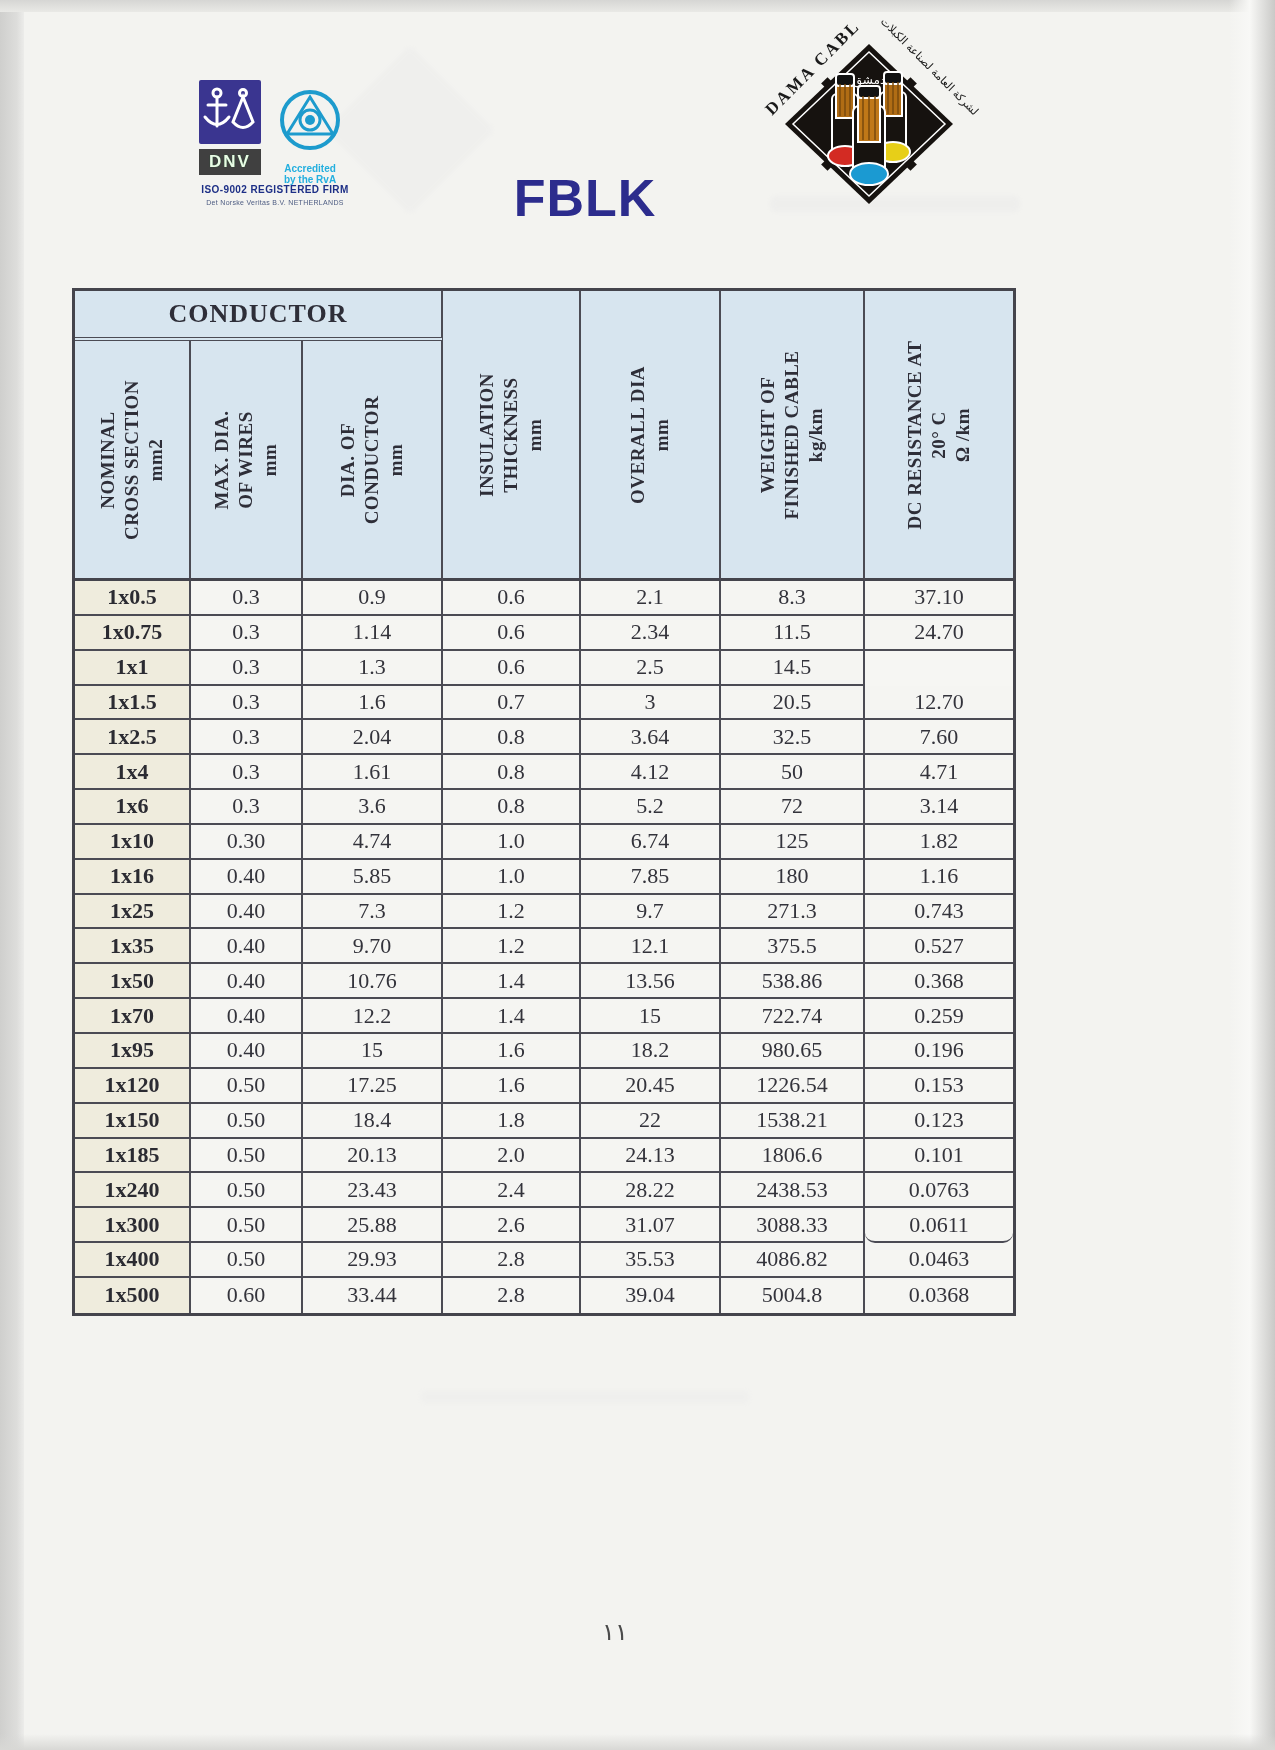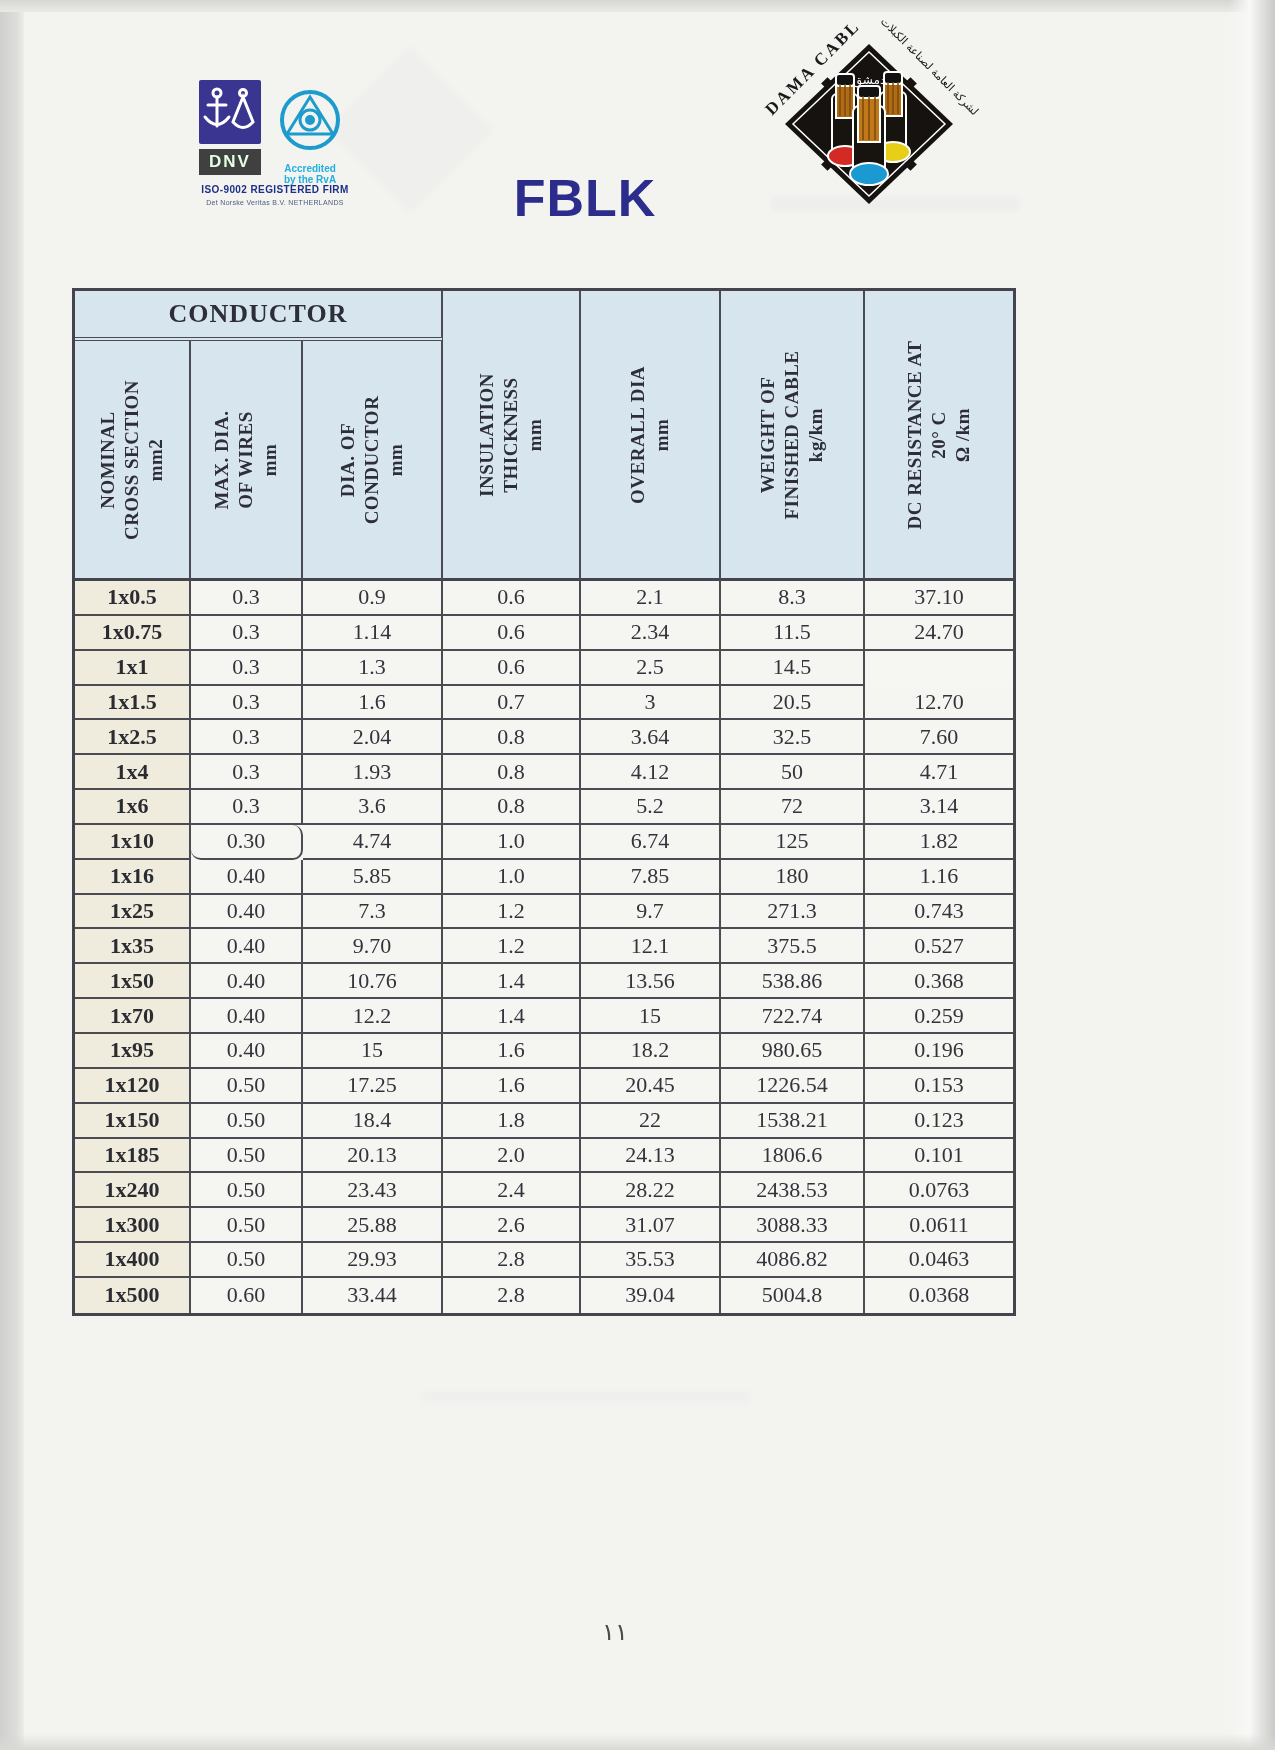--- a/index.html
+++ b/index.html
@@ -262,34 +262,34 @@
       <div class="cell datacell no-r" style="grid-area: 6 / 7;">12.70</div>
       <div class="cell rowhead" style="grid-area: 7 / 1;">1x2.5</div>
       <div class="cell datacell" style="grid-area: 7 / 2;">0.3</div>
       <div class="cell datacell" style="grid-area: 7 / 3;">2.04</div>
       <div class="cell datacell" style="grid-area: 7 / 4;">0.8</div>
       <div class="cell datacell" style="grid-area: 7 / 5;">3.64</div>
       <div class="cell datacell" style="grid-area: 7 / 6;">32.5</div>
       <div class="cell datacell no-r" style="grid-area: 7 / 7;">7.60</div>
       <div class="cell rowhead" style="grid-area: 8 / 1;">1x4</div>
       <div class="cell datacell" style="grid-area: 8 / 2;">0.3</div>
-      <div class="cell datacell" style="grid-area: 8 / 3;">1.93</div>
+      <div class="cell datacell" style="grid-area: 8 / 3;">1.61</div>
       <div class="cell datacell" style="grid-area: 8 / 4;">0.8</div>
       <div class="cell datacell" style="grid-area: 8 / 5;">4.12</div>
       <div class="cell datacell" style="grid-area: 8 / 6;">50</div>
       <div class="cell datacell no-r" style="grid-area: 8 / 7;">4.71</div>
       <div class="cell rowhead" style="grid-area: 9 / 1;">1x6</div>
       <div class="cell datacell" style="grid-area: 9 / 2;">0.3</div>
       <div class="cell datacell" style="grid-area: 9 / 3;">3.6</div>
       <div class="cell datacell" style="grid-area: 9 / 4;">0.8</div>
       <div class="cell datacell" style="grid-area: 9 / 5;">5.2</div>
       <div class="cell datacell" style="grid-area: 9 / 6;">72</div>
       <div class="cell datacell no-r" style="grid-area: 9 / 7;">3.14</div>
       <div class="cell rowhead" style="grid-area: 10 / 1;">1x10</div>
-      <div class="cell datacell" style="grid-area: 10 / 2; border-radius: 10px;">0.30</div>
+      <div class="cell datacell" style="grid-area: 10 / 2;">0.30</div>
       <div class="cell datacell" style="grid-area: 10 / 3;">4.74</div>
       <div class="cell datacell" style="grid-area: 10 / 4;">1.0</div>
       <div class="cell datacell" style="grid-area: 10 / 5;">6.74</div>
       <div class="cell datacell" style="grid-area: 10 / 6;">125</div>
       <div class="cell datacell no-r" style="grid-area: 10 / 7;">1.82</div>
       <div class="cell rowhead" style="grid-area: 11 / 1;">1x16</div>
       <div class="cell datacell" style="grid-area: 11 / 2;">0.40</div>
       <div class="cell datacell" style="grid-area: 11 / 3;">5.85</div>
       <div class="cell datacell" style="grid-area: 11 / 4;">1.0</div>
       <div class="cell datacell" style="grid-area: 11 / 5;">7.85</div>
@@ -357,21 +357,21 @@
       <div class="cell datacell" style="grid-area: 20 / 4;">2.4</div>
       <div class="cell datacell" style="grid-area: 20 / 5;">28.22</div>
       <div class="cell datacell" style="grid-area: 20 / 6;">2438.53</div>
       <div class="cell datacell no-r" style="grid-area: 20 / 7;">0.0763</div>
       <div class="cell rowhead" style="grid-area: 21 / 1;">1x300</div>
       <div class="cell datacell" style="grid-area: 21 / 2;">0.50</div>
       <div class="cell datacell" style="grid-area: 21 / 3;">25.88</div>
       <div class="cell datacell" style="grid-area: 21 / 4;">2.6</div>
       <div class="cell datacell" style="grid-area: 21 / 5;">31.07</div>
       <div class="cell datacell" style="grid-area: 21 / 6;">3088.33</div>
-      <div class="cell datacell no-r" style="grid-area: 21 / 7;">0.0611</div>
+      <div class="cell datacell no-r" style="grid-area: 21 / 7; border-radius: 10px;">0.0611</div>
       <div class="cell rowhead" style="grid-area: 22 / 1;">1x400</div>
       <div class="cell datacell" style="grid-area: 22 / 2;">0.50</div>
       <div class="cell datacell" style="grid-area: 22 / 3;">29.93</div>
       <div class="cell datacell" style="grid-area: 22 / 4;">2.8</div>
       <div class="cell datacell" style="grid-area: 22 / 5;">35.53</div>
       <div class="cell datacell" style="grid-area: 22 / 6;">4086.82</div>
       <div class="cell datacell no-r" style="grid-area: 22 / 7;">0.0463</div>
       <div class="cell rowhead no-b" style="grid-area: 23 / 1;">1x500</div>
       <div class="cell datacell no-b" style="grid-area: 23 / 2;">0.60</div>
       <div class="cell datacell no-b" style="grid-area: 23 / 3;">33.44</div>

